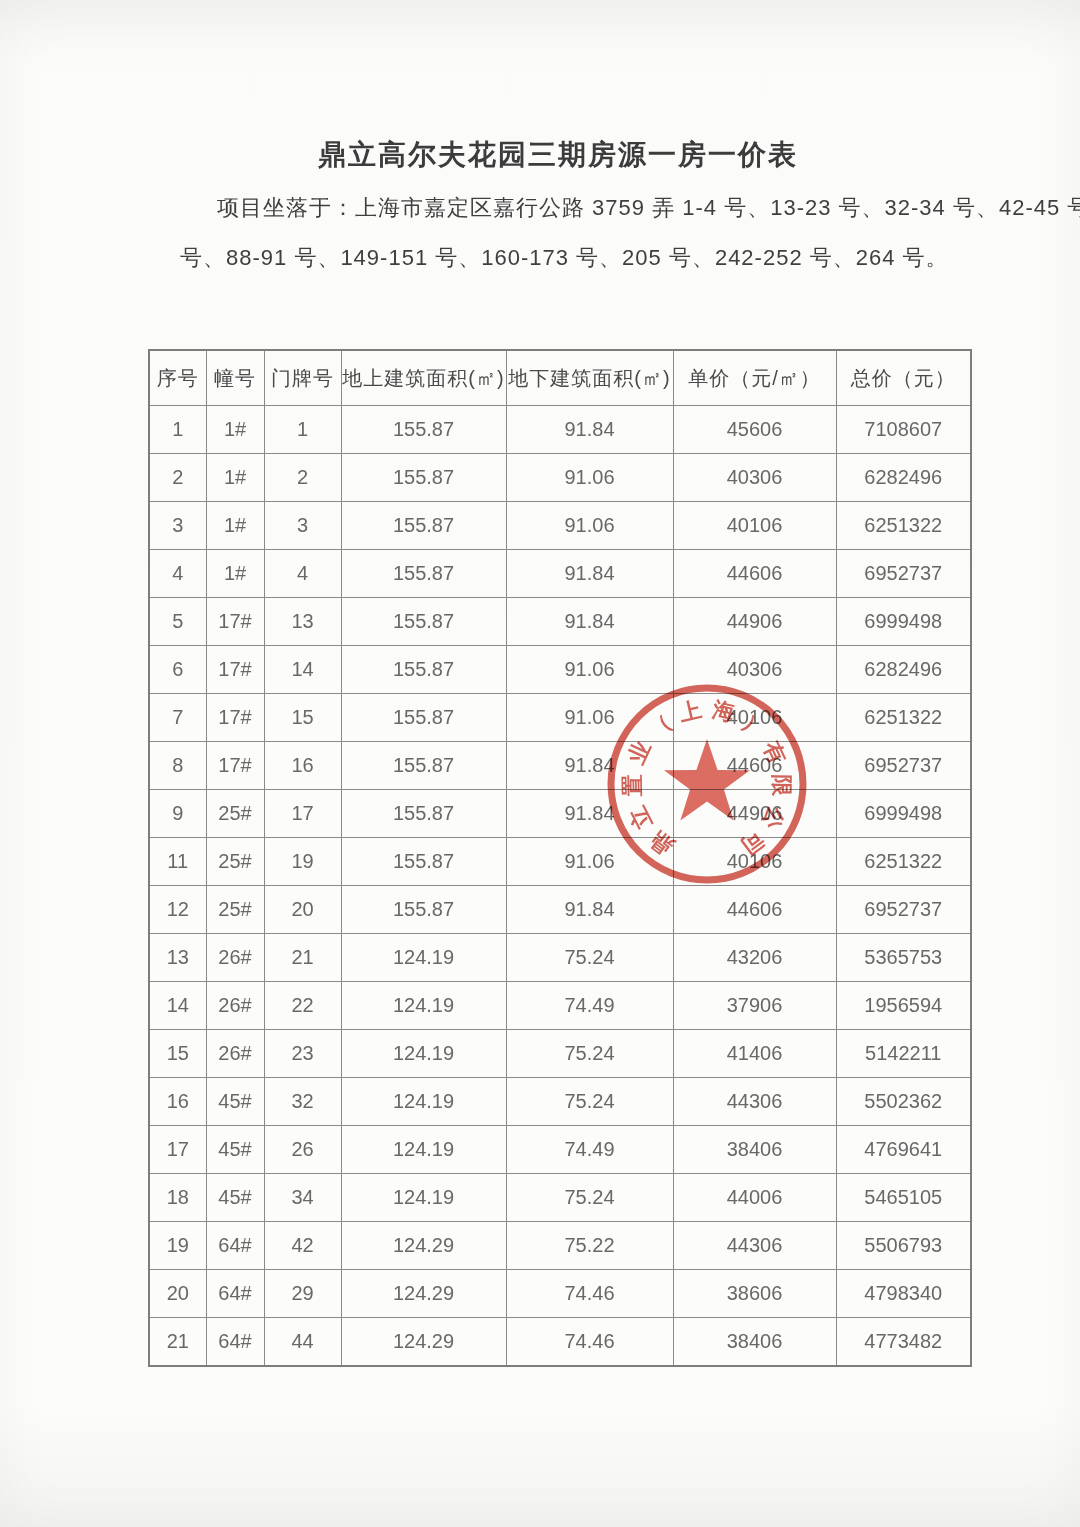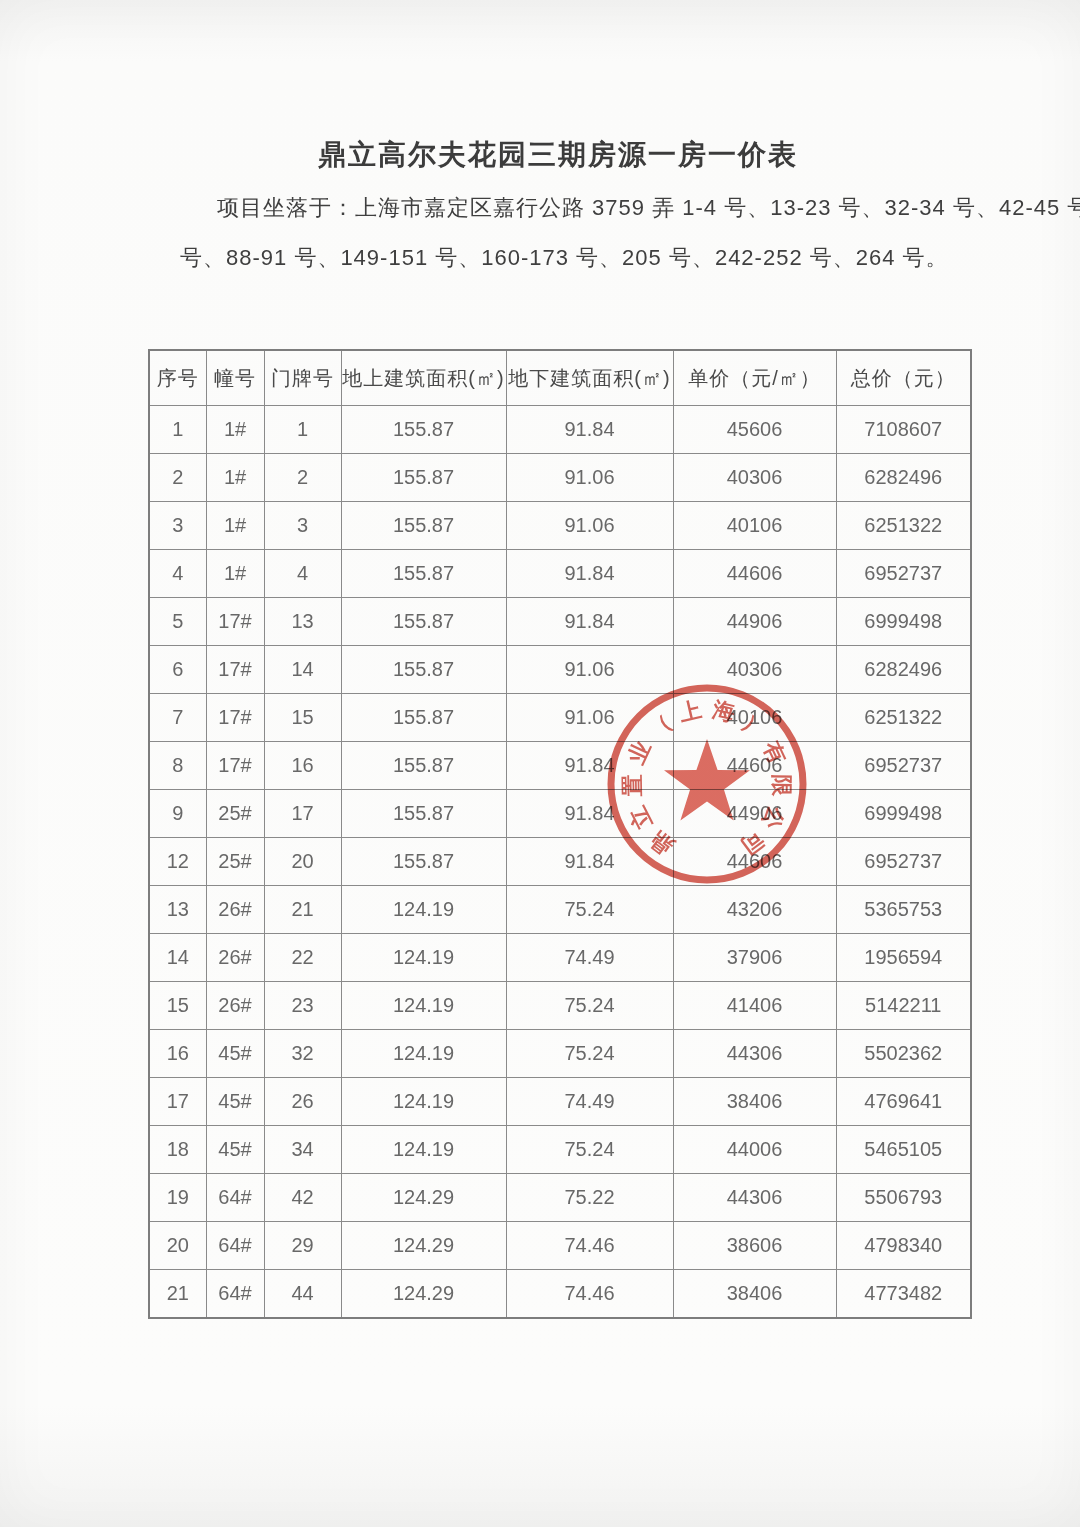--- a/index.html
+++ b/index.html
@@ -205,20 +205,29 @@
         <tr>
           <td>9</td>
           <td>25#</td>
           <td>17</td>
           <td>155.87</td>
           <td>91.84</td>
           <td>44906</td>
           <td>6999498</td>
         </tr>
         <tr>
+          <td>11</td>
+          <td>25#</td>
+          <td>19</td>
+          <td>155.87</td>
+          <td>91.06</td>
+          <td>40106</td>
+          <td>6251322</td>
+        </tr>
+        <tr>
           <td>12</td>
           <td>25#</td>
           <td>20</td>
           <td>155.87</td>
           <td>91.84</td>
           <td>44606</td>
           <td>6952737</td>
         </tr>
         <tr>
           <td>13</td>

